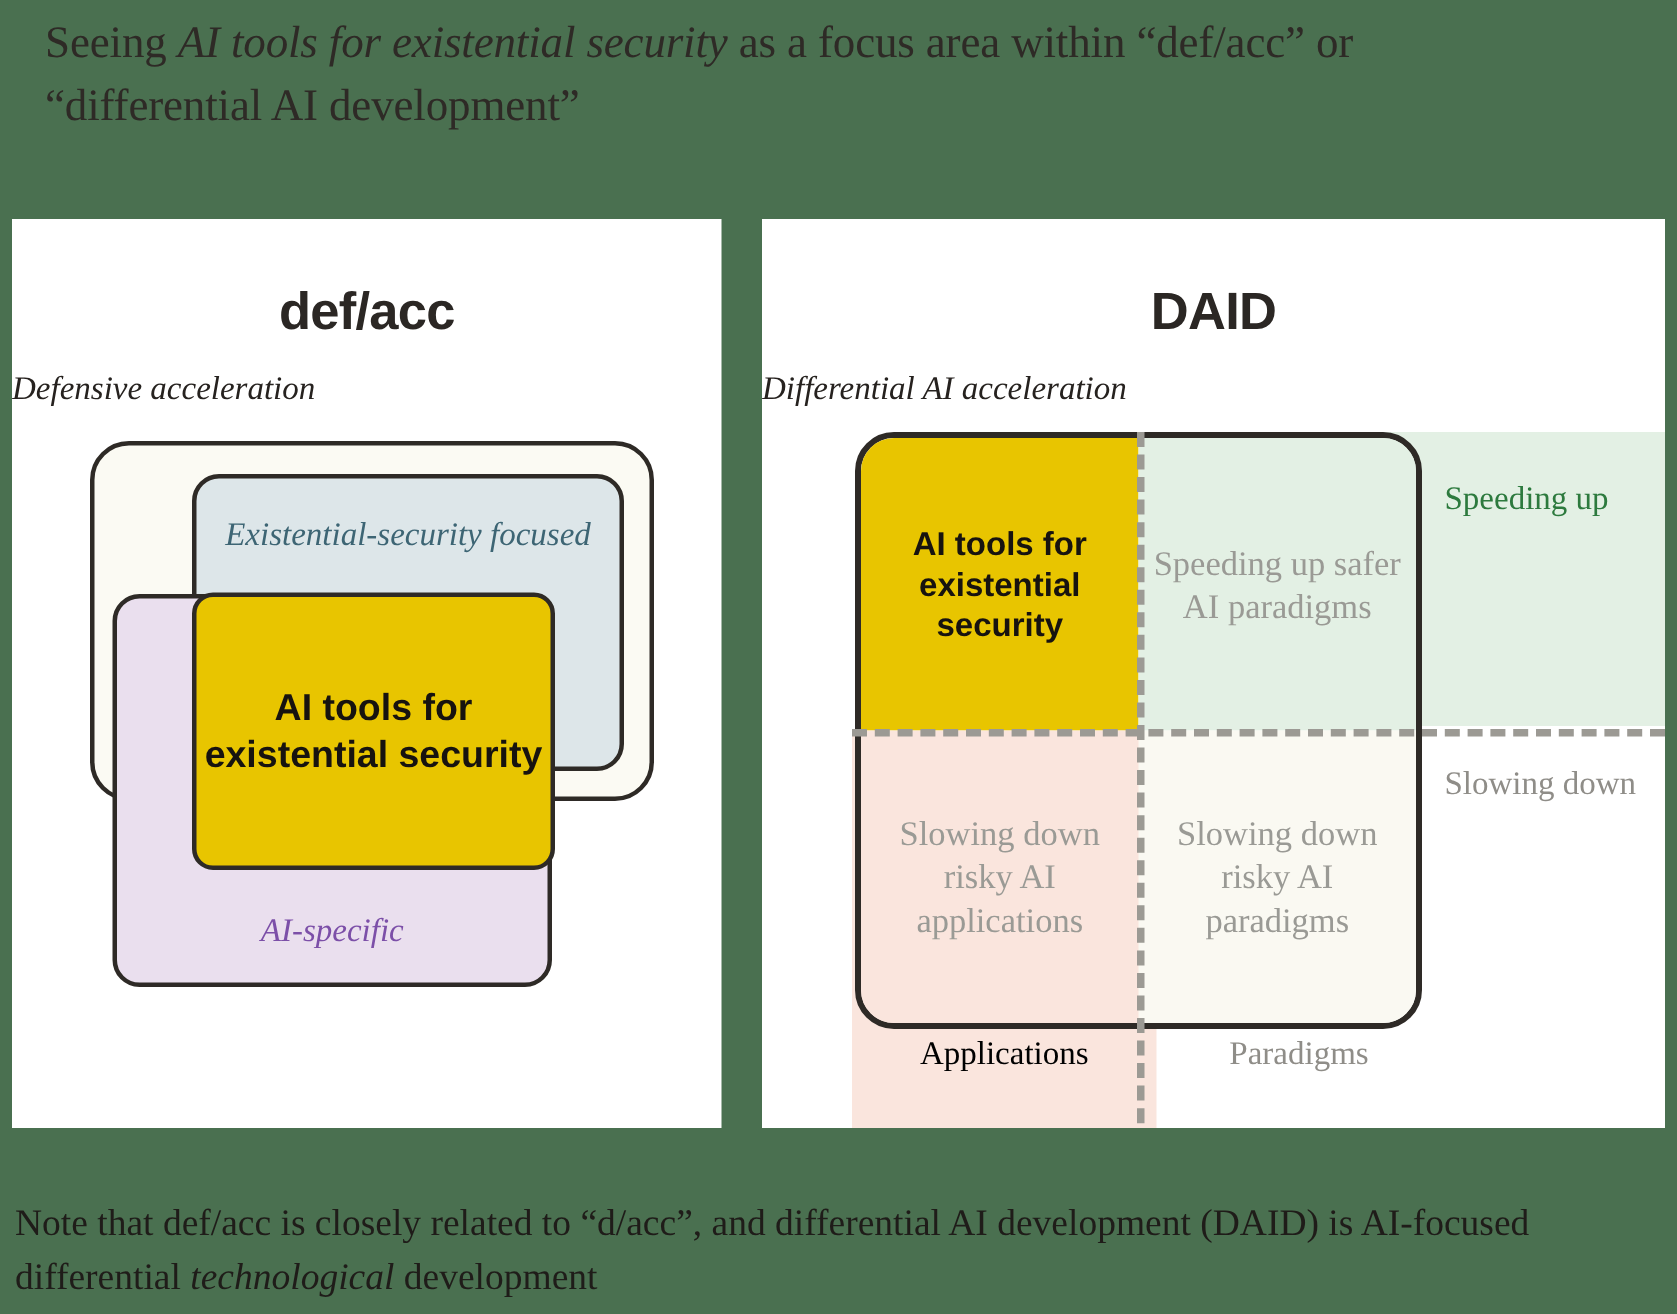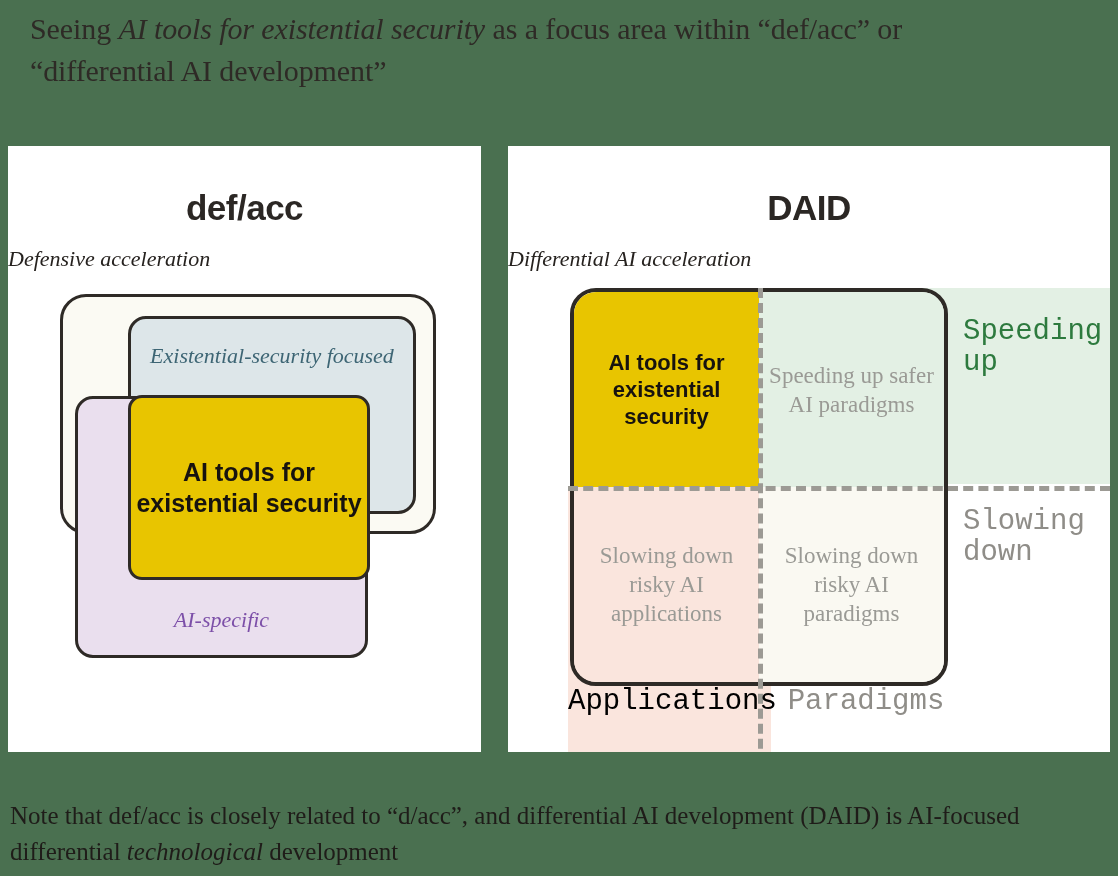--- a/index.html
+++ b/index.html
@@ -175,22 +175,22 @@
   }
   #dash-h {
     position: absolute;
     left: 60px; top: 340px; width: 542px; height: 0;
     border-top: 5px dashed #9c9a94;
     z-index: 6;
   }
 
   .axis-label {
     position: absolute;
-    font-family: Liberation Mono, monospace;
-    font-size: 29px;
+    font-family: Liberation Serif, serif;
+    font-size: 22px;
     line-height: 31px;
     z-index: 7;
   }
   #ax-speeding { left: 455px; top: 170px; width: 130px; color: #2d7a3e; }
   #ax-slowing  { left: 455px; top: 360px; width: 130px; color: #8f8d88; }
   #ax-apps     { left: 60px;  top: 540px; width: 203px; text-align: center;
                  color: #000000; }
   #ax-paradigm { left: 263px; top: 540px; width: 190px; text-align: center;
                  color: #8f8d88; }
 

